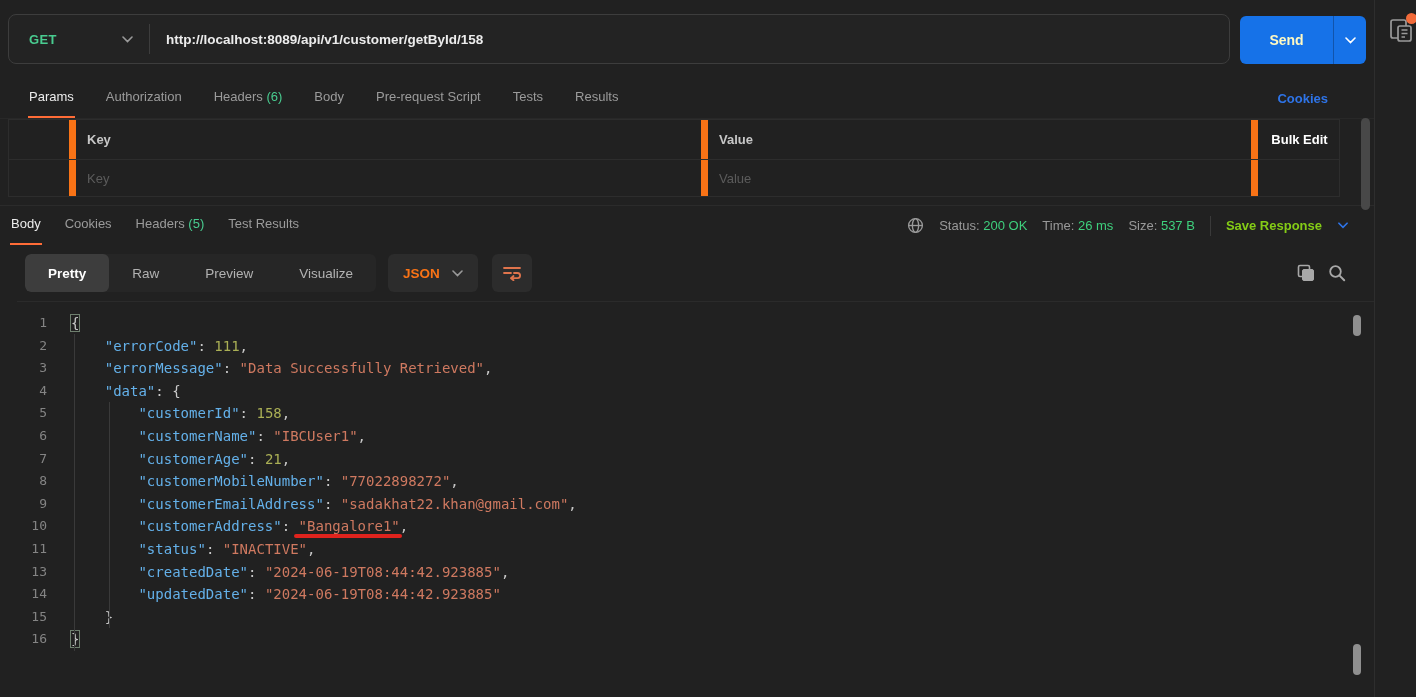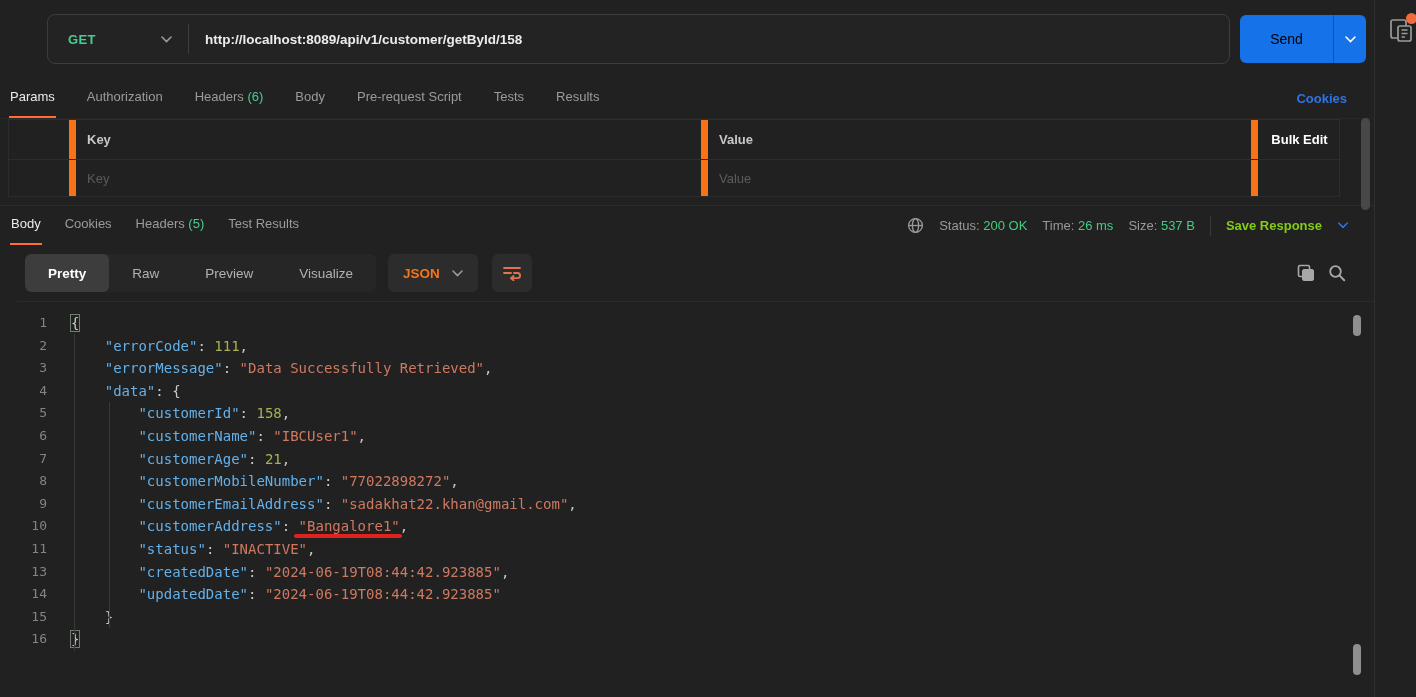--- a/index.html
+++ b/index.html
@@ -6,41 +6,41 @@
   html,body { width:1416px; height:697px; overflow:hidden; }
   body {
     background:#212121;
     color:#dcdcdc;
     font-family:"Liberation Sans", sans-serif;
     position:relative;
   }
   .main { position:absolute; left:0; top:0; width:1374px; height:697px; }
 
   
-  .topbar { display:flex; align-items:center; gap:10px; padding:14px 8px 0 8px;margin-left:39px; }
+  .topbar { display:flex; align-items:flex-end; gap:10px; padding:14px 8px 0 8px; }
   .url-box {
     flex:1; display:flex; align-items:center; height:50px;
     border:1px solid #3d3d3d; border-radius:8px; background:#232323;
   }
   .method-select { width:140px; display:flex; align-items:center; justify-content:space-between;
     padding:0 16px 0 20px; cursor:pointer; height:100%; }
   .method-label { color:#49cc90; font-weight:700; font-size:13px; letter-spacing:.3px; }
   .vsep { width:1px; height:30px; background:#3d3d3d; }
   .url-input { flex:1; height:100%; background:transparent; border:none; outline:none;
     color:#ececec; font-size:13.5px; font-weight:600; padding:0 16px;
     font-family:"Liberation Sans", sans-serif; }
   .send-group { width:126px; height:48px; display:flex; background:#1672e8; border-radius:6px;
     overflow:hidden; flex-shrink:0; }
   .send-main { flex:1; display:flex; align-items:center; justify-content:center;
-    color:#000000; font-weight:400; font-size:14px; cursor:pointer; }
+    color:#fef9c3; font-weight:700; font-size:14px; cursor:pointer; }
   .send-caret { width:33px; display:flex; align-items:center; justify-content:center;
     border-left:1px solid rgba(10,30,60,.35); cursor:pointer; }
 
   
-  .req-tabs { display:flex; align-items:center; gap:30px; padding:0 9px; margin-top:15px;
+  .req-tabs { display:flex; align-items:center; gap:30px; padding:0 28px; margin-top:15px;
     border-bottom:1px solid #282828; }
   .tab { color:#9b9b9b; font-size:13px; padding:10px 1px 12px; border-bottom:2px solid transparent;
     cursor:pointer; white-space:nowrap; }
   .tab.active { color:#ececec; border-bottom-color:#ff6c37; }
   .count-green { color:#49cc90; }
   .cookies-link { margin-left:auto; margin-right:18px; color:#2e74e8; font-weight:700;
     font-size:13px; cursor:pointer; }
 
   
   .section-label { color:#9d9d9d; font-weight:700; font-size:13px; padding:13px 10px 11px; }

